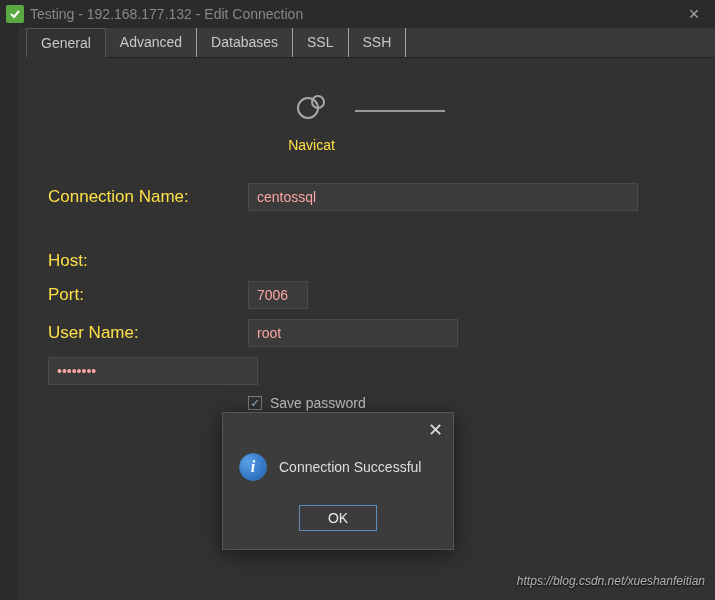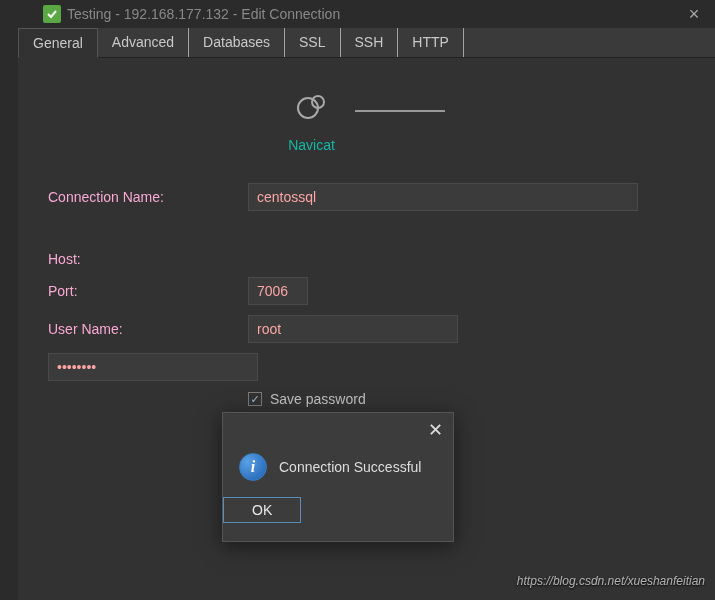--- a/index.html
+++ b/index.html
@@ -1,46 +1,46 @@
 <!DOCTYPE html>
 <html><head>
 <meta charset="utf-8">
 <style>
   * { box-sizing: border-box; margin: 0; padding: 0; font-family: "Segoe UI", Arial, sans-serif; }
   body { background: #1a1a1a; width: 715px; height: 600px; overflow: hidden; position: relative; }
-  .window { position: absolute; left: 0; top: 0; right: 0; bottom: 0; background: #2b2b2b; padding-left: 37px; }
+  .window { position: absolute; left: 0; top: 0; right: 0; bottom: 0; background: #2b2b2b; }
   .titlebar { height: 28px; display: flex; align-items: center; padding: 0 6px; background: #2b2b2b; color: #888; font-size: 14px; }
   .titlebar .appicon { width: 18px; height: 18px; background: #5aa843; border-radius: 2px; margin-right: 6px; display: flex; align-items: center; justify-content: center; }
   .titlebar .appicon svg { width: 12px; height: 12px; }
   .titlebar .title { flex: 1; }
   .titlebar .close { color: #aaa; font-size: 18px; width: 30px; text-align: center; }
   .content { position: absolute; top: 28px; left: 18px; right: 0; bottom: 0; background: #323232; }
-  .tabs { display: flex; border-bottom: 1px solid #222; background: #3a3a3a; }
+  .tabs { display: flex; border-bottom: 1px solid #222; background: #3a3a3a; margin-left: 8px; }
   .tab { padding: 6px 14px; color: #c8c8c8; font-size: 14px; border-right: 1px solid #a3a3a3; cursor: pointer; }
   .tab.active { background: #323232; border-top: 1px solid #555; border-left: 1px solid #555; border-right: 1px solid #555; border-bottom: 1px solid #323232; margin-bottom: -1px; }
   .panel { padding: 20px 30px; color: #bfbfbf; }
   .diagram { display: flex; align-items: center; justify-content: center; gap: 20px; margin: 10px 0 30px; }
-  .diagram-col { display: flex; flex-direction: column; align-items: center; gap: 10px; color: #14b8a6; font-size: 14px; }
+  .diagram-col { display: flex; flex-direction: column; align-items: center; gap: 10px; color: #fde047; font-size: 14px; }
   .diagram-line { width: 90px; height: 2px; background: #999; margin-top: -20px; }
   .diagram svg { stroke: #a8a8a8; fill: none; stroke-width: 2; }
   .form-row { display: flex; align-items: center; margin-bottom: 10px; }
-  .form-row label { width: 200px; font-size: 14px; color: #f9a8d4; }
+  .form-row label { width: 200px; font-size: 17px; color: #fde047; }
   .form-row input[type=text], .form-row input[type=password] { background: #3b3b3b; border: 1px solid #4a4a4a; color: #fca5a5; font-size: 14px; padding: 4px 8px; height: 28px; }
   .w-wide { width: 390px; }
   .w-port { width: 60px; }
   .w-med { width: 210px; }
   .chk-row { margin-left: 200px; display: flex; align-items: center; gap: 8px; font-size: 14px; color: #bfbfbf; margin-top: 4px;}
   .chk { width: 14px; height: 14px; border: 1px solid #7a7a7a; display: inline-flex; align-items: center; justify-content: center; color: #a0bfd8; font-size: 11px; }
   .gap { height: 30px; }
   .modal { position: absolute; left: 222px; top: 412px; width: 232px; background: #3c3c3c; box-shadow: 0 4px 20px rgba(0,0,0,.5); border: 1px solid #555; }
   .modal-header { display: flex; justify-content: flex-end; padding: 6px 10px; }
   .modal-close { color: #ddd; font-size: 18px; cursor: pointer; }
   .modal-body { display: flex; align-items: center; gap: 12px; padding: 6px 16px 16px; color: #ddd; font-size: 14px; }
   .info-icon { width: 28px; height: 28px; border-radius: 50%; background: radial-gradient(circle at 30% 30%, #5aa0e6, #1c5fb0); display: flex; align-items: center; justify-content: center; color: #fff; font-family: Georgia, serif; font-style: italic; font-weight: bold; font-size: 16px; border: 1px solid #3a7cc4; }
-  .modal-footer { display: flex; padding: 0 0 18px; }
+  .modal-footer { display: flex; justify-content: center; padding: 0 0 18px; margin-top: 8px; }
   .ok-btn { background: #3c3c3c; border: 1px solid #5c8db8; color: #e8e8e8; padding: 4px 28px; font-size: 14px; cursor: pointer; }
   .watermark { position: absolute; right: 10px; bottom: 12px; color: rgba(255,255,255,.65); font-size: 12px; font-style: italic; text-shadow: 0 1px 2px #000; }
 </style>
 </head>
 <body>
 
 <div class="window">
   <div class="titlebar">
     <span class="appicon">
       <svg viewBox="0 0 12 12">
@@ -51,21 +51,20 @@
     <span class="close">×</span>
   </div>
 
   <div class="content">
     <div class="tabs">
       <div class="tab active">General</div>
       <div class="tab">Advanced</div>
       <div class="tab">Databases</div>
       <div class="tab">SSL</div>
       <div class="tab">SSH</div>
-      <div class="tab">HTTP</div>
     </div>
 
     <div class="panel">
       <div class="diagram">
         <div class="diagram-col">
           <span>
             <svg width="36" height="36" viewBox="0 0 36 36">
                 <circle cx="14" cy="20" r="10"></circle>
                 <circle cx="24" cy="14" r="6"></circle>
               </svg>

